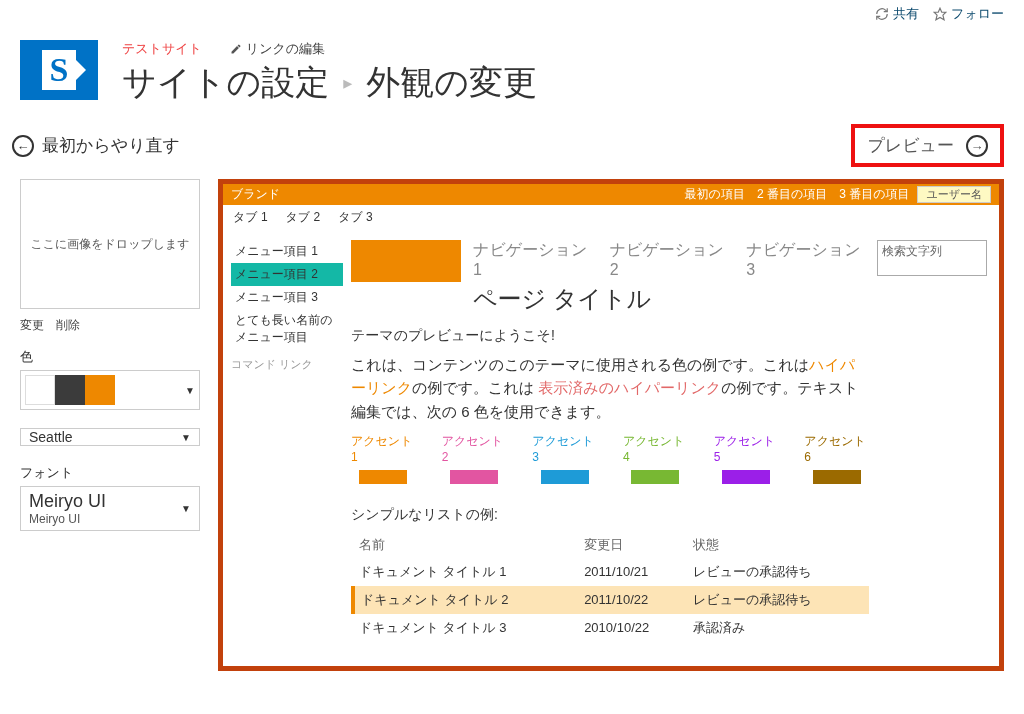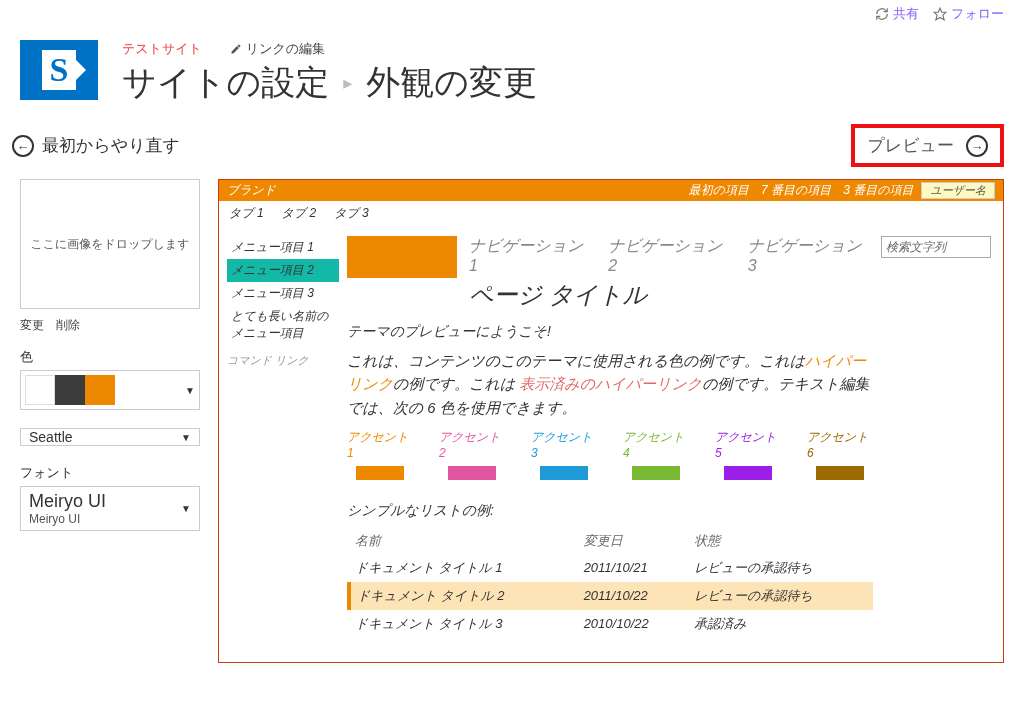--- a/index.html
+++ b/index.html
@@ -1,19 +1,19 @@
 <!DOCTYPE html>
 <html><head>
 <meta charset="utf-8">
 <style>
 * { box-sizing: border-box; margin: 0; padding: 0; }
 body { font-family: "Meiryo UI","Segoe UI",sans-serif; background:#fff; color:#333; width:1024px; }
 
 
-.topbar { height:28px; display:flex; justify-content:flex-end; align-items:center; padding-right:20px; gap:14px; font-size:13px; color:#8b5cf6; }
+.topbar { height:28px; display:flex; justify-content:flex-end; align-items:center; padding-right:20px; gap:14px; font-size:13px; color:#0c4a6e; }
 .topbar .act { display:flex; align-items:center; gap:4px; }
 
 
 .header { display:flex; padding:12px 20px 8px; align-items:flex-start; }
 .logo { width:78px; height:60px; background:#0072c6; display:flex; align-items:center; justify-content:center; position:relative; margin-right:24px;}
 .logo-s { font-family:Georgia,serif; font-size:34px; color:#fff; font-weight:bold; background:#fff; color:#0072c6; width:34px; height:40px; display:flex; align-items:center; justify-content:center; }
 .logo:after { content:""; position:absolute; right:12px; width:0;height:0; border-left:10px solid #fff; border-top:10px solid transparent; border-bottom:10px solid transparent; }
 .header-text { }
 .breadcrumb-row { display:flex; gap:28px; align-items:center; font-size:13px; margin-bottom:2px;}
 .site-link { color:#ef4444; }
@@ -25,21 +25,21 @@
 
 .action-row { display:flex; justify-content:space-between; align-items:center; padding:10px 20px 12px 12px; }
 .back-btn { display:flex; align-items:center; gap:8px; font-size:17px; color:#333; }
 .back-btn .circ, .preview-btn .circ { width:22px; height:22px; border:2px solid #333; border-radius:50%; display:flex; align-items:center; justify-content:center; font-size:13px;}
 .preview-wrap { border:4px solid #e11; padding:6px 12px; display:flex; align-items:center;}
 .preview-btn { display:flex; align-items:center; gap:12px; font-size:17px; color:#555;}
 
 
 .columns { display:flex; padding:0 20px; gap:18px; align-items:flex-start;}
 .leftcol { width:180px; flex-shrink:0; }
-.preview-frame { flex:1; border:1px solid #c2410c;font-style:italic; }
+.preview-frame { flex:1; border:5px solid #c2410c; }
 
 
 .dropzone { border:1px solid #ccc; height:130px; display:flex; align-items:center; justify-content:center; font-size:12px; color:#555; text-align:center; padding:6px;}
 .mini-actions { font-size:12px; color:#444; margin:8px 0 14px; display:flex; gap:12px;}
 .lbl { font-size:13px; margin-bottom:4px; }
 .color-picker { border:1px solid #ccc; height:40px; display:flex; align-items:center; padding:4px; margin-bottom:18px;}
 .swatch { width:30px; height:30px; }
 .sw-w{background:#fff;border:1px solid #ddd;} .sw-d{background:#3b3b3b;} .sw-o{background:#ee8800;}
 .caret { margin-left:auto; font-size:10px; color:#333;}
 .select { border:1px solid #ccc; padding:0 8px; font-size:14px; display:flex; justify-content:space-between; align-items:center; margin-bottom:18px;}
@@ -73,21 +73,21 @@
 .a4{color:#78b833;} .a4 .bar{background:#78b833;}
 .a5{color:#9b1fe8;} .a5 .bar{background:#9b1fe8;}
 .a6{color:#9b6a00;} .a6 .bar{background:#9b6a00;}
 .listlbl{font-size:14px; margin-top:22px;}
 table.pt{width:100%; font-size:13px; margin-top:8px; border-collapse:collapse;}
 table.pt th{text-align:left; font-weight:normal; color:#666; padding:4px 6px;}
 table.pt td{padding:5px 6px;}
 tr.hlrow{background:#fde4b6;}
 tr.hlrow td:first-child{border-left:4px solid #ee8800;margin-left:17px;}
 .pf-side{width:110px;}
-.searchbox{border:1px solid #aaa; height:22px; font-size:12px; padding:2px 4px; color:#666;}
+.searchbox{border:1px solid #aaa; height:36px; font-size:12px; padding:2px 4px; color:#666;}
 
 svg{display:block;}
 </style>
 </head>
 <body>
 
 <div class="topbar">
   <div class="act">
     <span>
       <svg width="14" height="14" viewBox="0 0 24 24" fill="none" stroke="#777" stroke-width="2">
@@ -176,21 +176,21 @@
         <div class="font-sub">Meiryo UI</div>
       </div>
       <span class="caret" style="margin-left:auto">▼</span>
     </div>
   </div>
 
   <div class="preview-frame">
     <div class="brandbar">
       <span class="bname">ブランド</span>
       <span class="it">最初の項目</span>
-      <span class="it">7 番目の項目</span>
+      <span class="it">2 番目の項目</span>
       <span class="it">3 番目の項目</span>
       <span class="userbox">ユーザー名</span>
     </div>
     <div class="tabs-row">
       <span>タブ 1</span>
       <span>タブ 2</span>
       <span>タブ 3</span>
     </div>
     <div class="pf-body">
       <div class="pf-menu">

